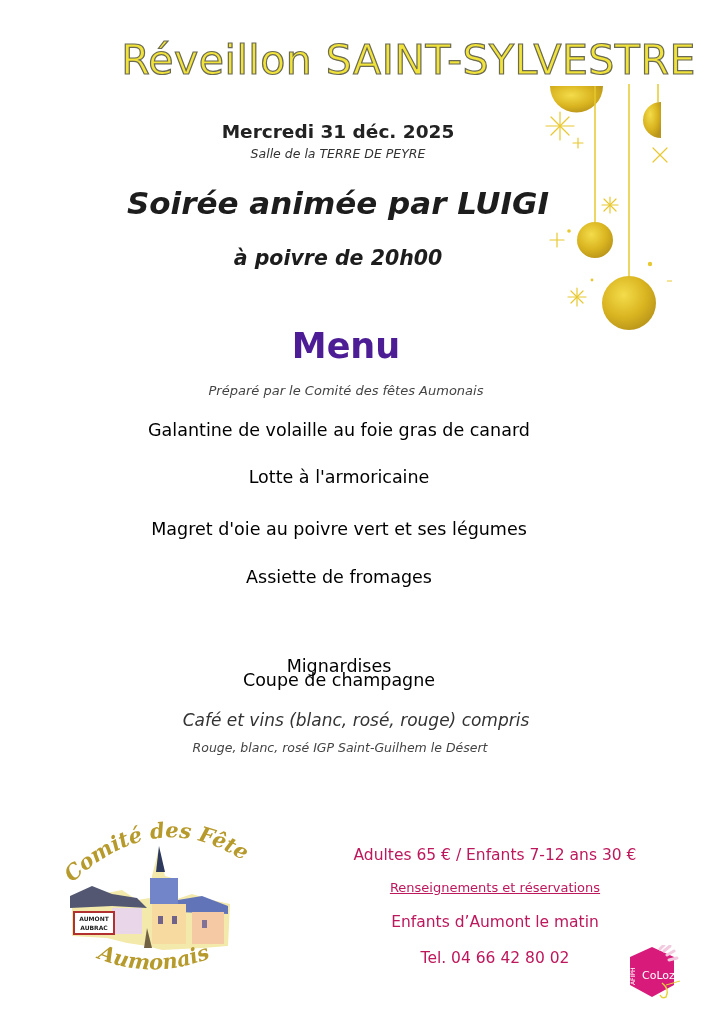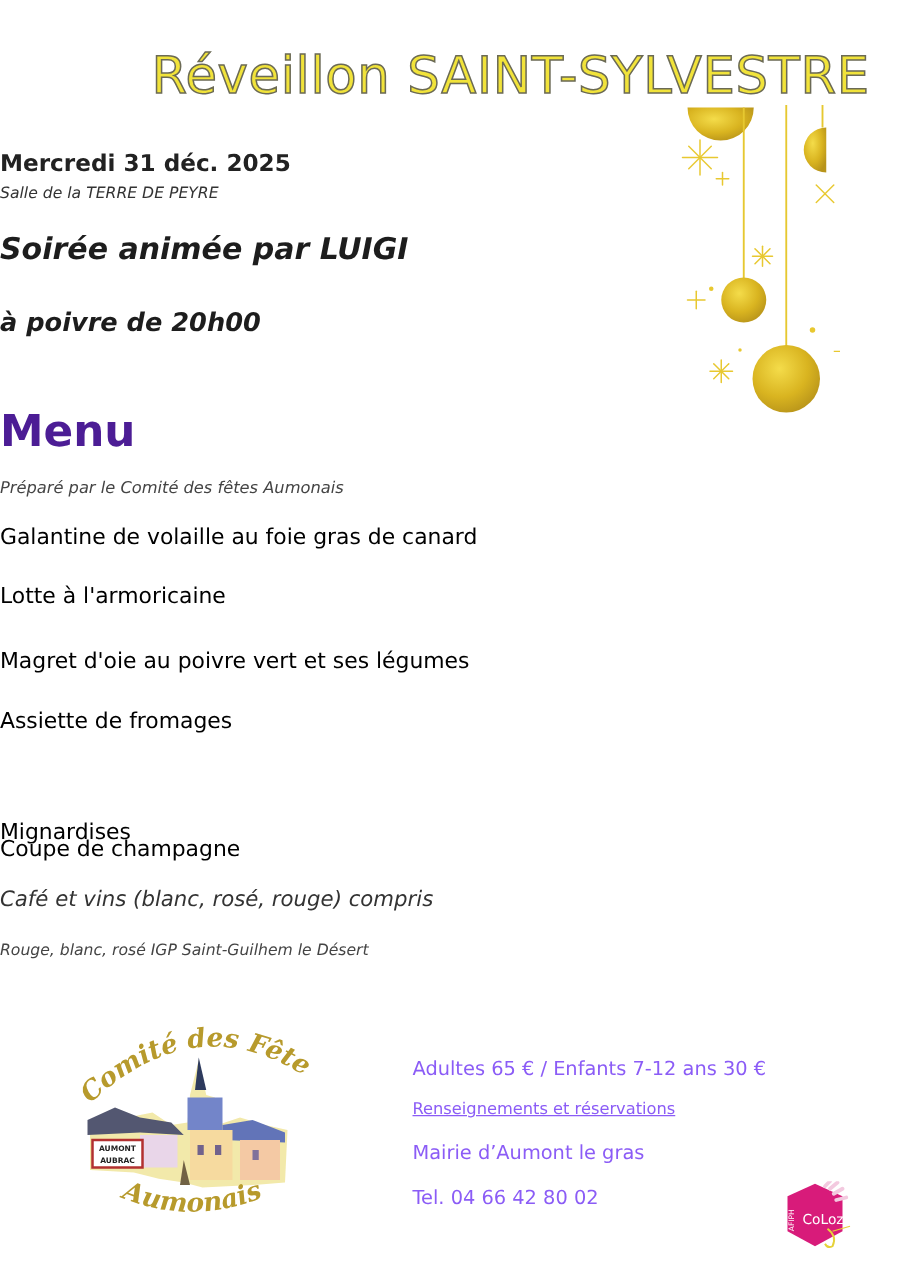--- a/index.html
+++ b/index.html
@@ -1,37 +1,37 @@
 <!DOCTYPE html>
 <html><head>
   <meta charset="utf-8">
   <style>
     html, body { margin: 0; padding: 0; background: #ffffff; }
     body { width: 721px; height: 1024px; position: relative; overflow: hidden;
            font-family: "DejaVu Sans", "Liberation Sans", sans-serif; color: #1f1f1f; }
     .abs { position: absolute; }
-    .center { position: absolute; left: 0; width: 721px; }
+    .center { position: absolute; left: 0; width: 721px; text-align: center; }
 
     .title { top: 36px; left: 0; width: 721px; text-align: center;
              font-family: "DejaVu Sans", sans-serif; font-size: 41px; letter-spacing: 0.5px;
              color: #f1e33a; -webkit-text-stroke: 1.2px #6b6a55; font-weight: normal; margin-left: 48px; }
 
     .date { top: 121px; left: 0; width: 676px; font-size: 18.5px; font-weight: bold; color: #222; }
     .venue { top: 146px; left: 0; width: 676px; font-size: 12.5px; font-style: italic; color: #333; }
-    .soiree { top: 185px; left: 0; width: 676px; font-size: 24px; font-weight: bold; font-style: italic; color: #1d1d1d; }
+    .soiree { top: 185px; left: 0; width: 676px; font-size: 31px; font-weight: bold; font-style: italic; color: #1d1d1d; }
     .from { top: 246px; left: 0; width: 676px; font-size: 20.5px; font-weight: bold; font-style: italic; color: #1d1d1d; }
 
     .menu-title { top: 326px; left: 0; width: 692px; font-size: 35px; font-weight: bold; color: #4c1d95; }
     .prepared { top: 383px; left: 0; width: 692px; font-size: 13px; font-style: italic; color: #444; }
 
     .dish { left: 0; width: 678px; font-size: 17.5px; color: #000000; }
-    .drinks { top: 710px; left: 0; width: 680px; font-size: 17px; font-style: italic; color: #333; }
-    .wines { top: 740px; left: 0; width: 680px; font-size: 12.5px; font-style: italic; color: #444; margin-top: 12px; }
+    .drinks { top: 710px; left: 0; width: 680px; font-size: 17px; font-style: italic; color: #333; padding-left: 16px; }
+    .wines { top: 740px; left: 0; width: 680px; font-size: 12.5px; font-style: italic; color: #444; }
 
-    .info { left: 330px; width: 330px; text-align: left; color: #8b5cf6; }
+    .info { left: 330px; width: 330px; text-align: center; color: #be185d; }
     .price { top: 846px; font-size: 15.5px; }
     .resa { top: 880px; font-size: 13px; text-decoration: underline; }
     .mairie { top: 913px; font-size: 15.5px; }
     .tel { top: 949px; font-size: 15.5px; }
 
     .logo { left: 52px; top: 808px; width: 210px; height: 180px; }
     .coloz { left: 622px; top: 945px; width: 66px; height: 56px; }
     .deco { left: 535px; top: 80px; width: 186px; height: 260px; }
   </style>
 </head>
@@ -131,21 +131,21 @@
   <rect x="22" y="104" width="40" height="22" fill="#ffffff" stroke="#b23030" stroke-width="2"></rect>
   <text x="42" y="113" text-anchor="middle" font-family="DejaVu Sans, sans-serif" font-size="6" font-weight="bold" fill="#222">AUMONT</text>
   <text x="42" y="122" text-anchor="middle" font-family="DejaVu Sans, sans-serif" font-size="6" font-weight="bold" fill="#222">AUBRAC</text>
   <text font-family="DejaVu Serif, serif" font-style="italic" font-weight="bold" font-size="21" fill="#b79a2c">
     <textPath href="#arcBot">Aumonais</textPath>
   </text>
 </svg>
 
 <div class="abs info price">Adultes 65 € / Enfants 7-12 ans 30 €</div>
 <div class="abs info resa">Renseignements et réservations</div>
-<div class="abs info mairie">Mairie d’Aumont le gras</div>
+<div class="abs info mairie">Enfants d’Aumont le matin</div>
 <div class="abs info tel">Tel. 04 66 42 80 02</div>
 
 <svg class="abs coloz" viewBox="0 0 66 56">
   <path d="M8,12 L30,2 L52,12 L52,40 L30,52 L8,40 Z" fill="#d81b7a"></path>
   <path d="M38,4 L42,0 M42,6 L48,1 M45,10 L52,6 M47,15 L55,13" stroke="#f3c9df" stroke-width="3" stroke-linecap="round"></path>
   <text x="13" y="40" transform="rotate(-90 13 40)" font-family="DejaVu Sans, sans-serif" font-size="6" fill="#ffffff">AFIPH</text>
   <text x="20" y="34" font-family="DejaVu Sans, sans-serif" font-size="11" fill="#ffffff">CoLoz</text>
   <path d="M40,38 Q48,44 44,52 Q40,54 38,50" stroke="#e6d23a" stroke-width="1.5" fill="none"></path>
   <line x1="44" y1="40" x2="58" y2="36" stroke="#e6d23a" stroke-width="1"></line>
 </svg>

